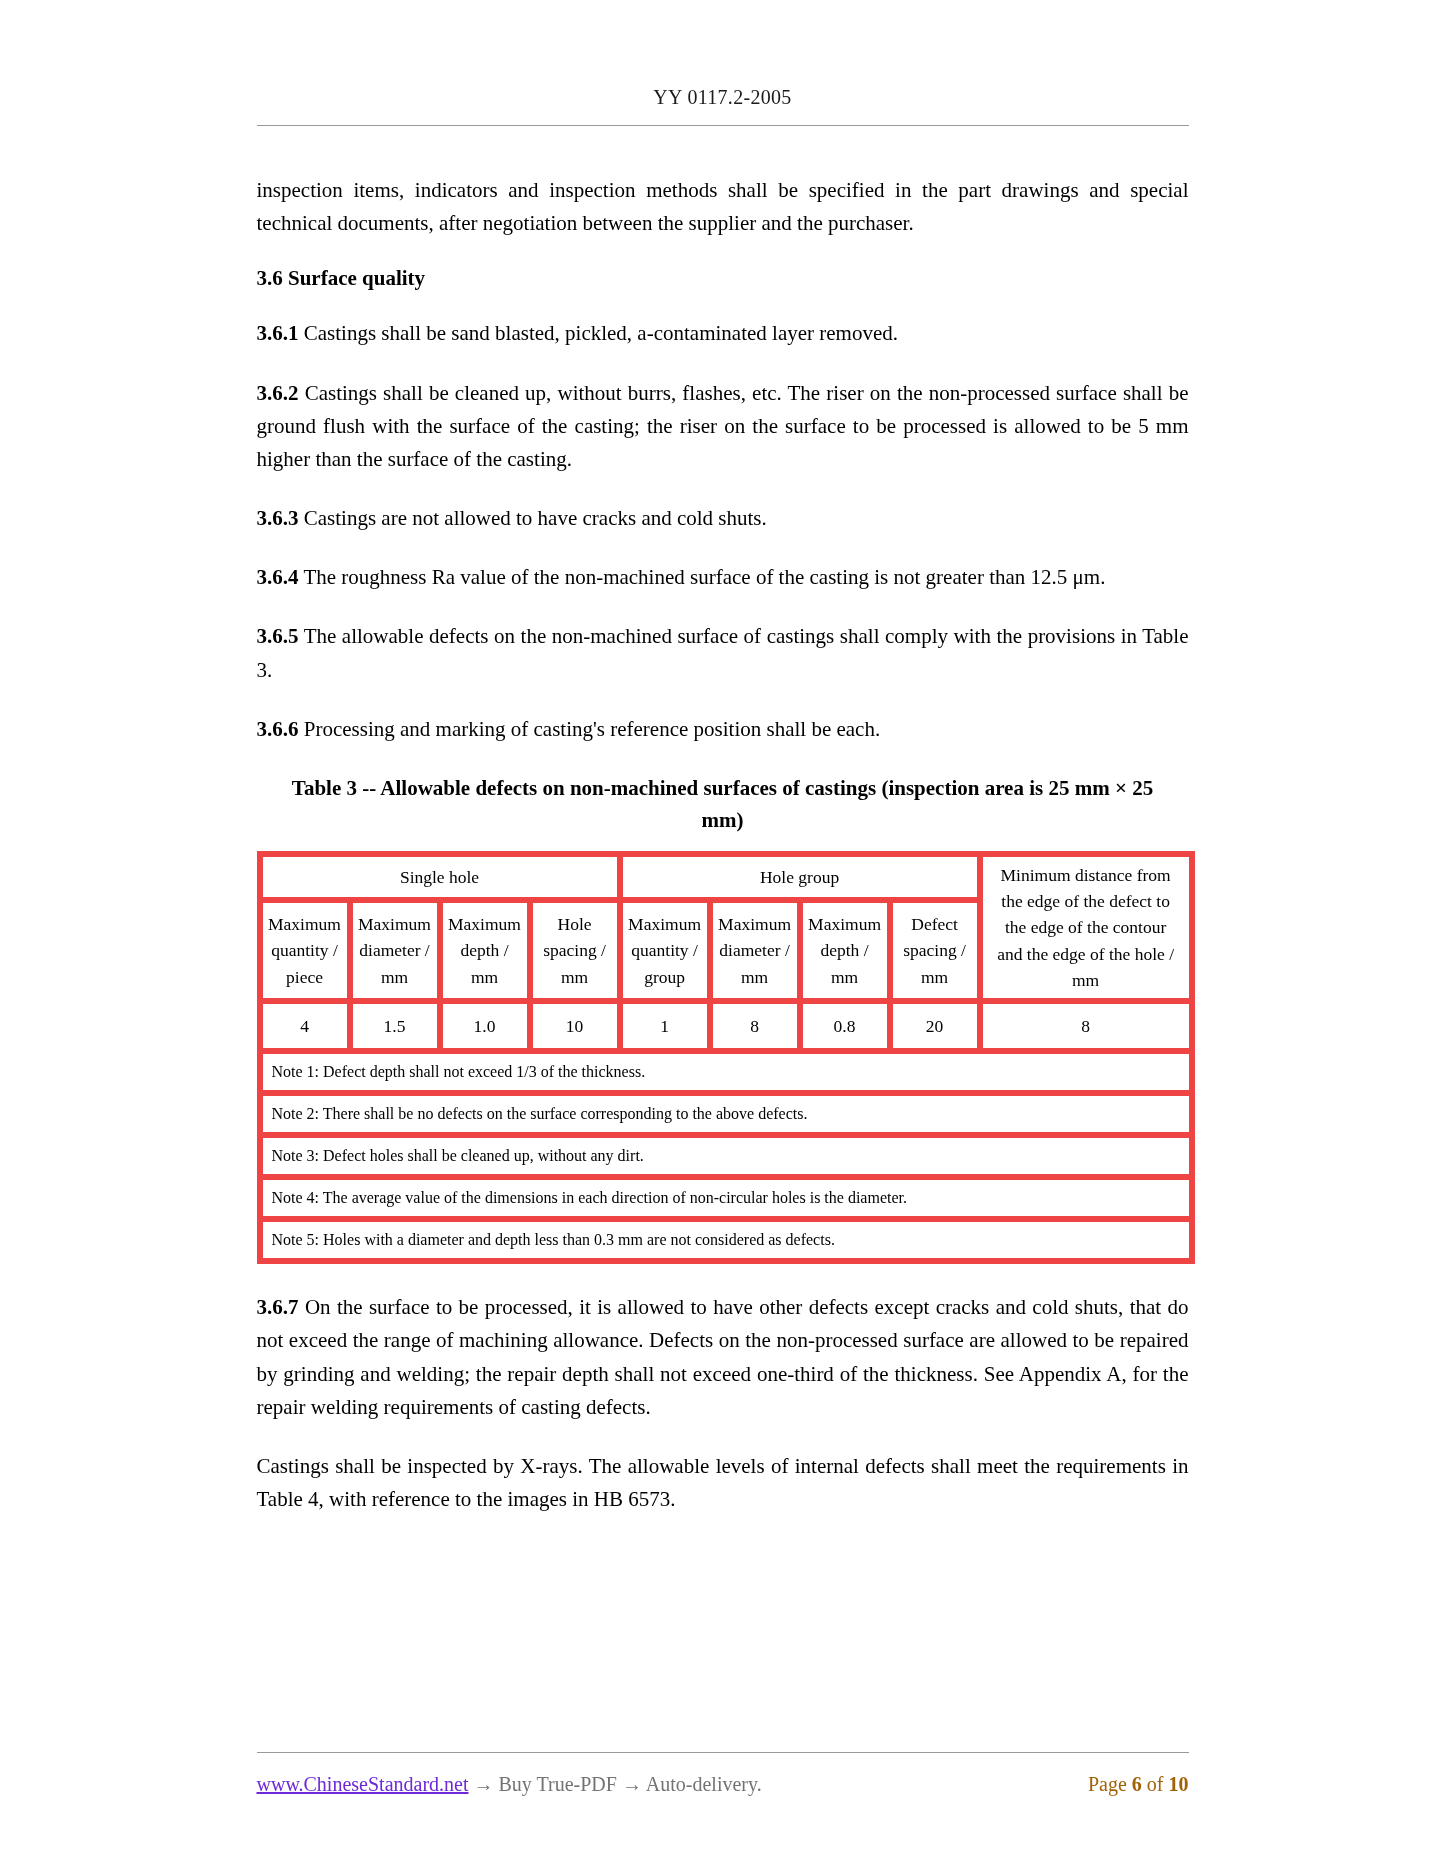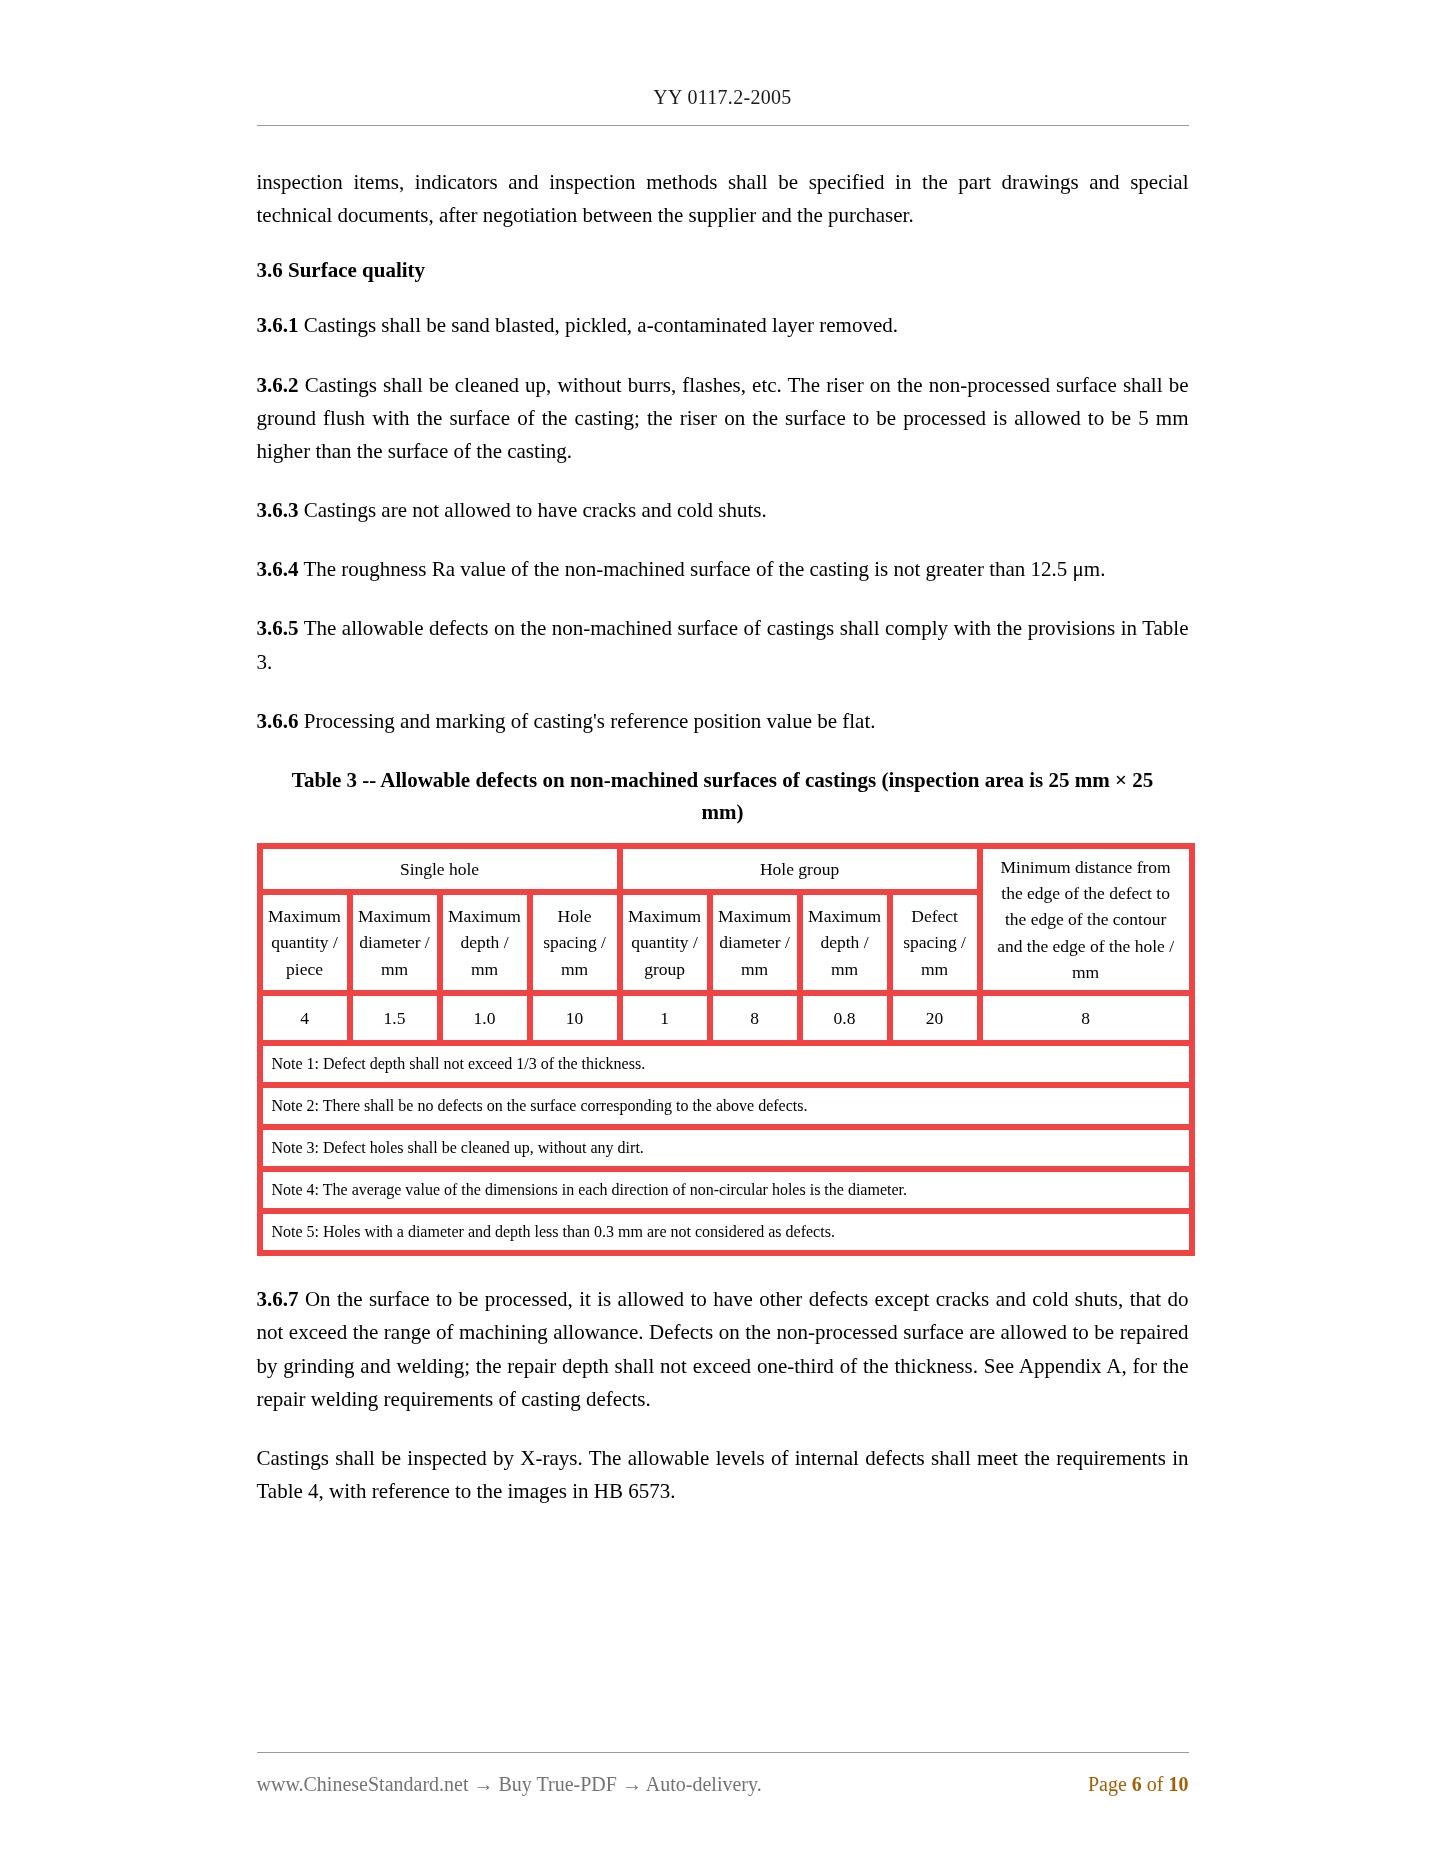--- a/index.html
+++ b/index.html
@@ -22,21 +22,21 @@
   .rule {
     border: none;
     border-top: 1px solid #9a9a9a;
     margin: 16px 0 0 0;
   }
   .body-text { padding-top: 40px; }
   p.para {
     font-size: 21px;
     line-height: 1.58;
     text-align: justify;
-    margin: 0 0 26px 0;
+    margin: 8px 0 26px 0;
   }
   p.heading {
     font-size: 21px;
     font-weight: bold;
     margin: 0 0 26px 0;
   }
   .bnum { font-weight: bold; }
   .tbl-title {
     font-size: 21px;
     font-weight: bold;
@@ -82,21 +82,22 @@
     margin: 0 0 20px 0;
   }
   .footer-line {
     display: flex;
     justify-content: space-between;
     align-items: baseline;
     font-size: 20px;
     color: #737373;
   }
   .footer-left a {
-    color: #737373;
+    color: #6d28d9;
+    text-decoration: underline;
     cursor: pointer;
   }
   .footer-right { color: #a16207; }
   .footer-right b { font-weight: bold; }
 </style>
 </head>
 <body>
 
 <div>
 
@@ -114,21 +115,21 @@
     <p class="para"><span class="bnum">3.6.1</span> <span>Castings shall be sand blasted, pickled, a-contaminated layer removed.</span></p>
 
     <p class="para"><span class="bnum">3.6.2</span> <span>Castings shall be cleaned up, without burrs, flashes, etc. The riser on the non-processed surface shall be ground flush with the surface of the casting; the riser on the surface to be processed is allowed to be 5 mm higher than the surface of the casting.</span></p>
 
     <p class="para"><span class="bnum">3.6.3</span> <span>Castings are not allowed to have cracks and cold shuts.</span></p>
 
     <p class="para"><span class="bnum">3.6.4</span> <span>The roughness Ra value of the non-machined surface of the casting is not greater than 12.5 μm.</span></p>
 
     <p class="para"><span class="bnum">3.6.5</span> <span>The allowable defects on the non-machined surface of castings shall comply with the provisions in Table 3.</span></p>
 
-    <p class="para"><span class="bnum">3.6.6</span> <span>Processing and marking of casting's reference position value be flat.</span></p>
+    <p class="para"><span class="bnum">3.6.6</span> <span>Processing and marking of casting's reference position shall be each.</span></p>
 
     <div class="tbl-title">Table 3 -- Allowable defects on non-machined surfaces of castings (inspection area is 25 mm × 25 mm)</div>
 
     <table class="t3">
       <colgroup>
         <col class="c-std">
           <col class="c-std">
           <col class="c-std">
           <col class="c-std">
         <col class="c-std">

